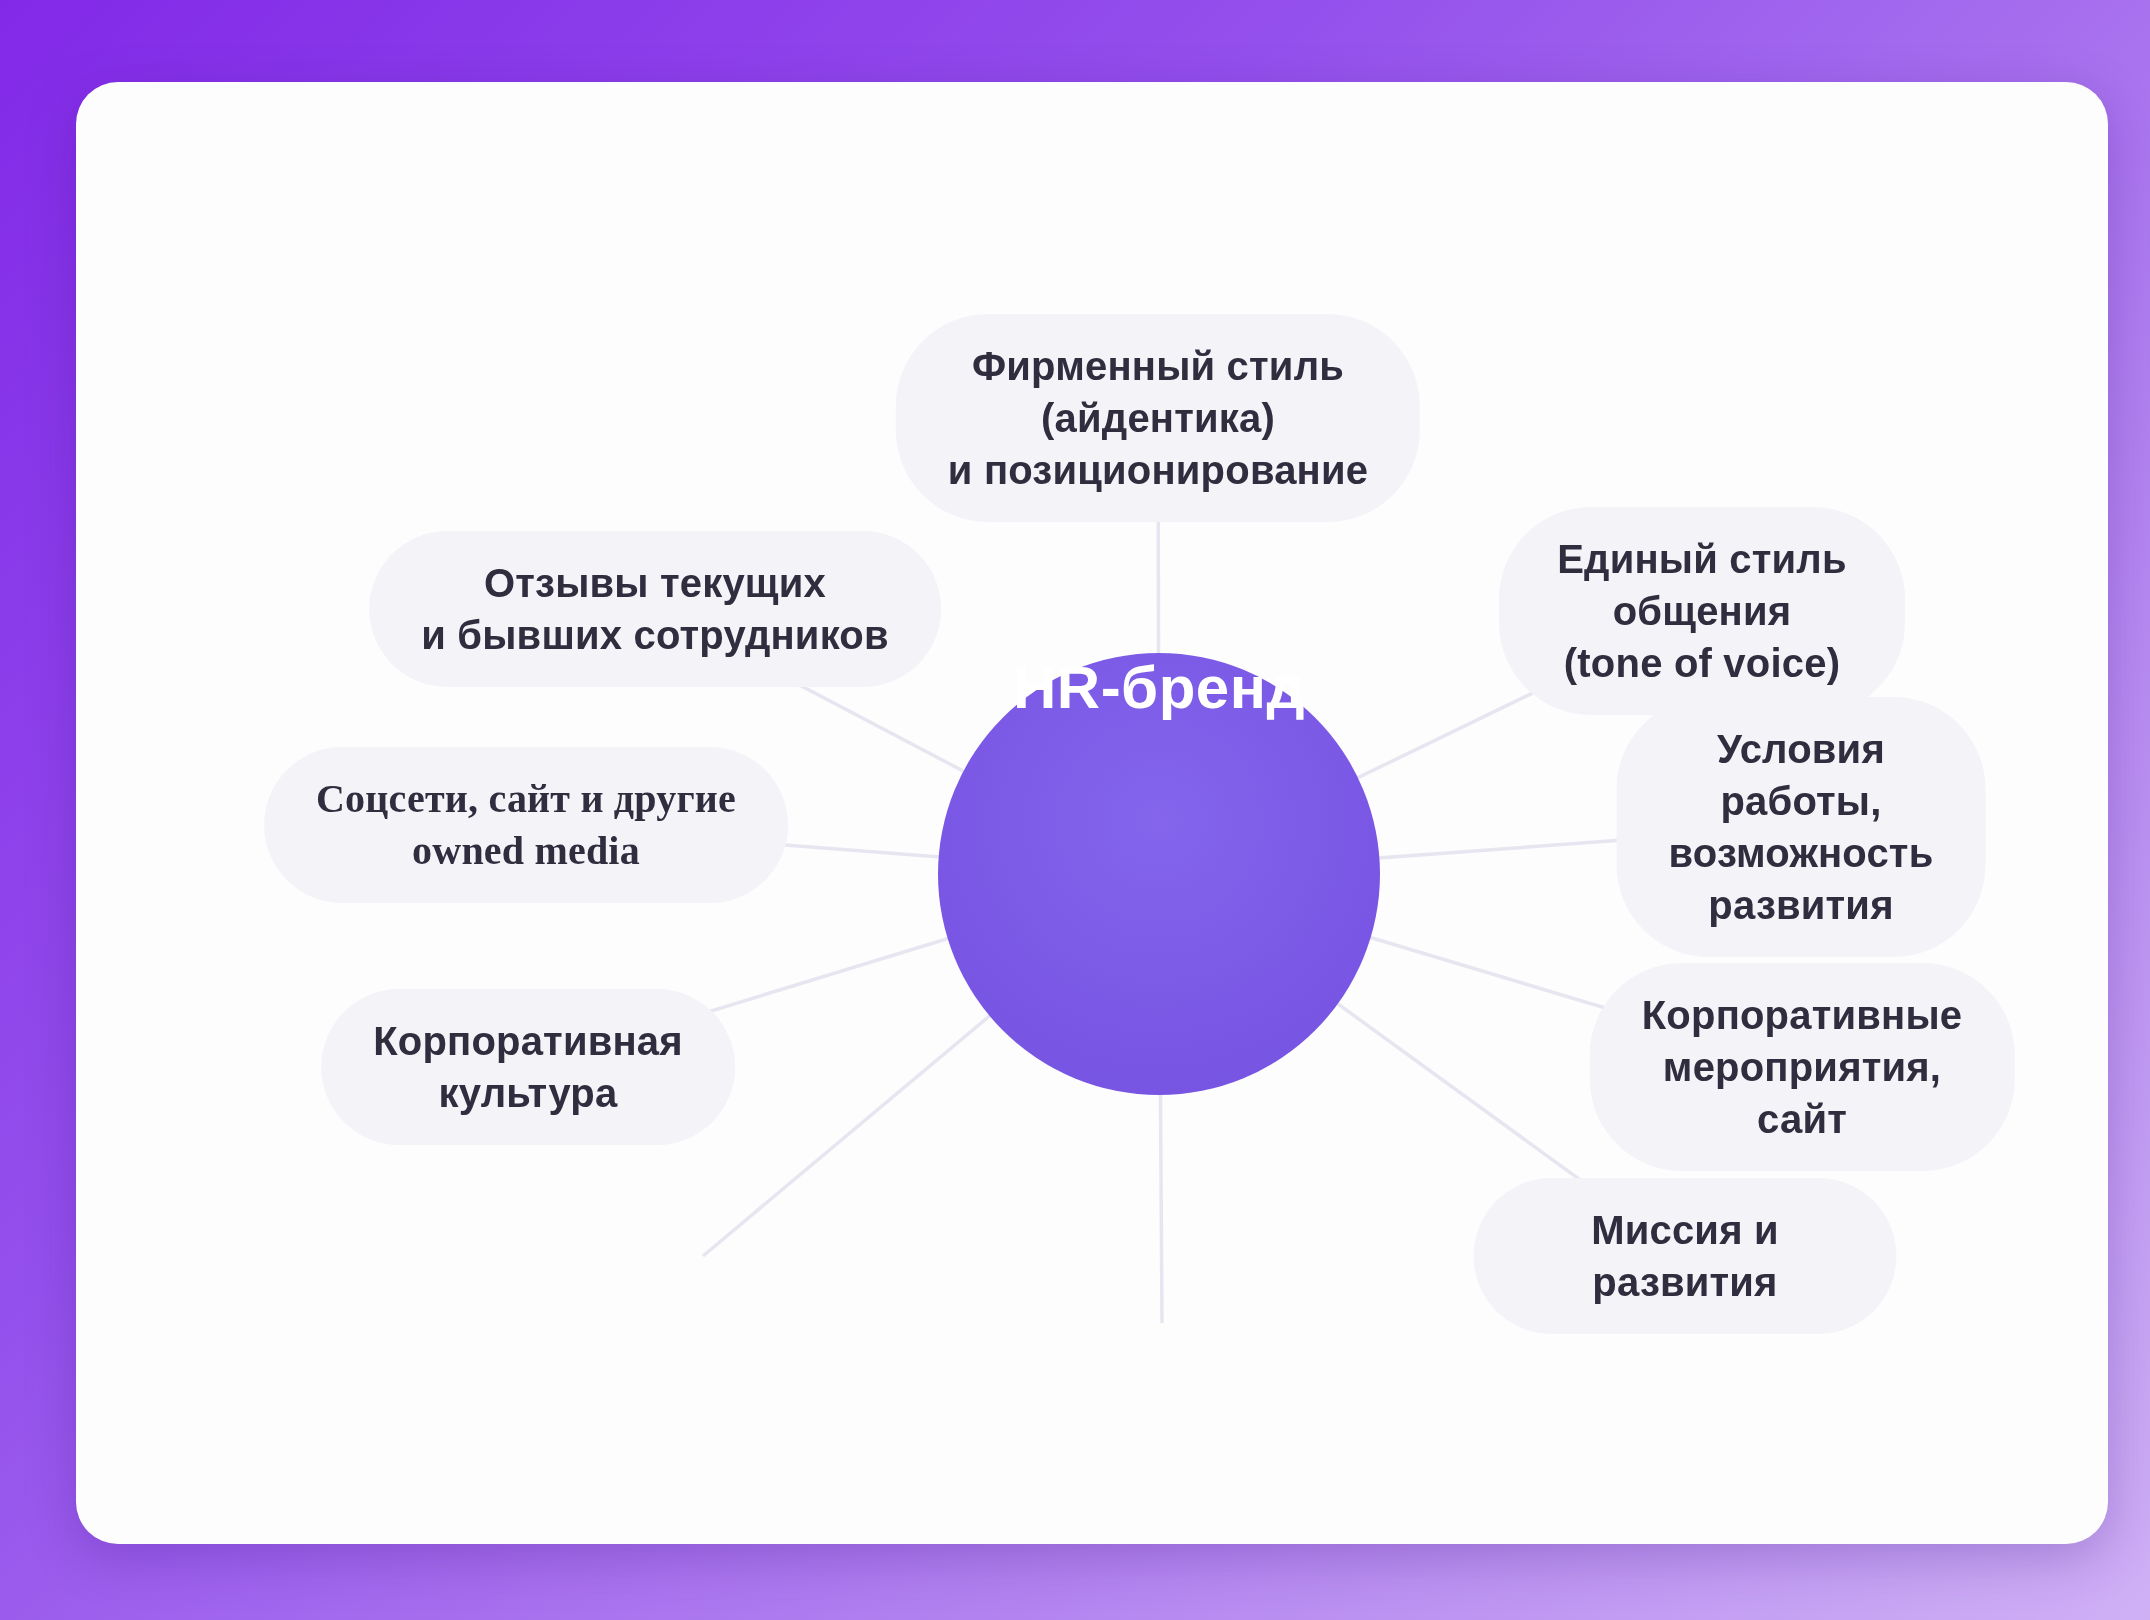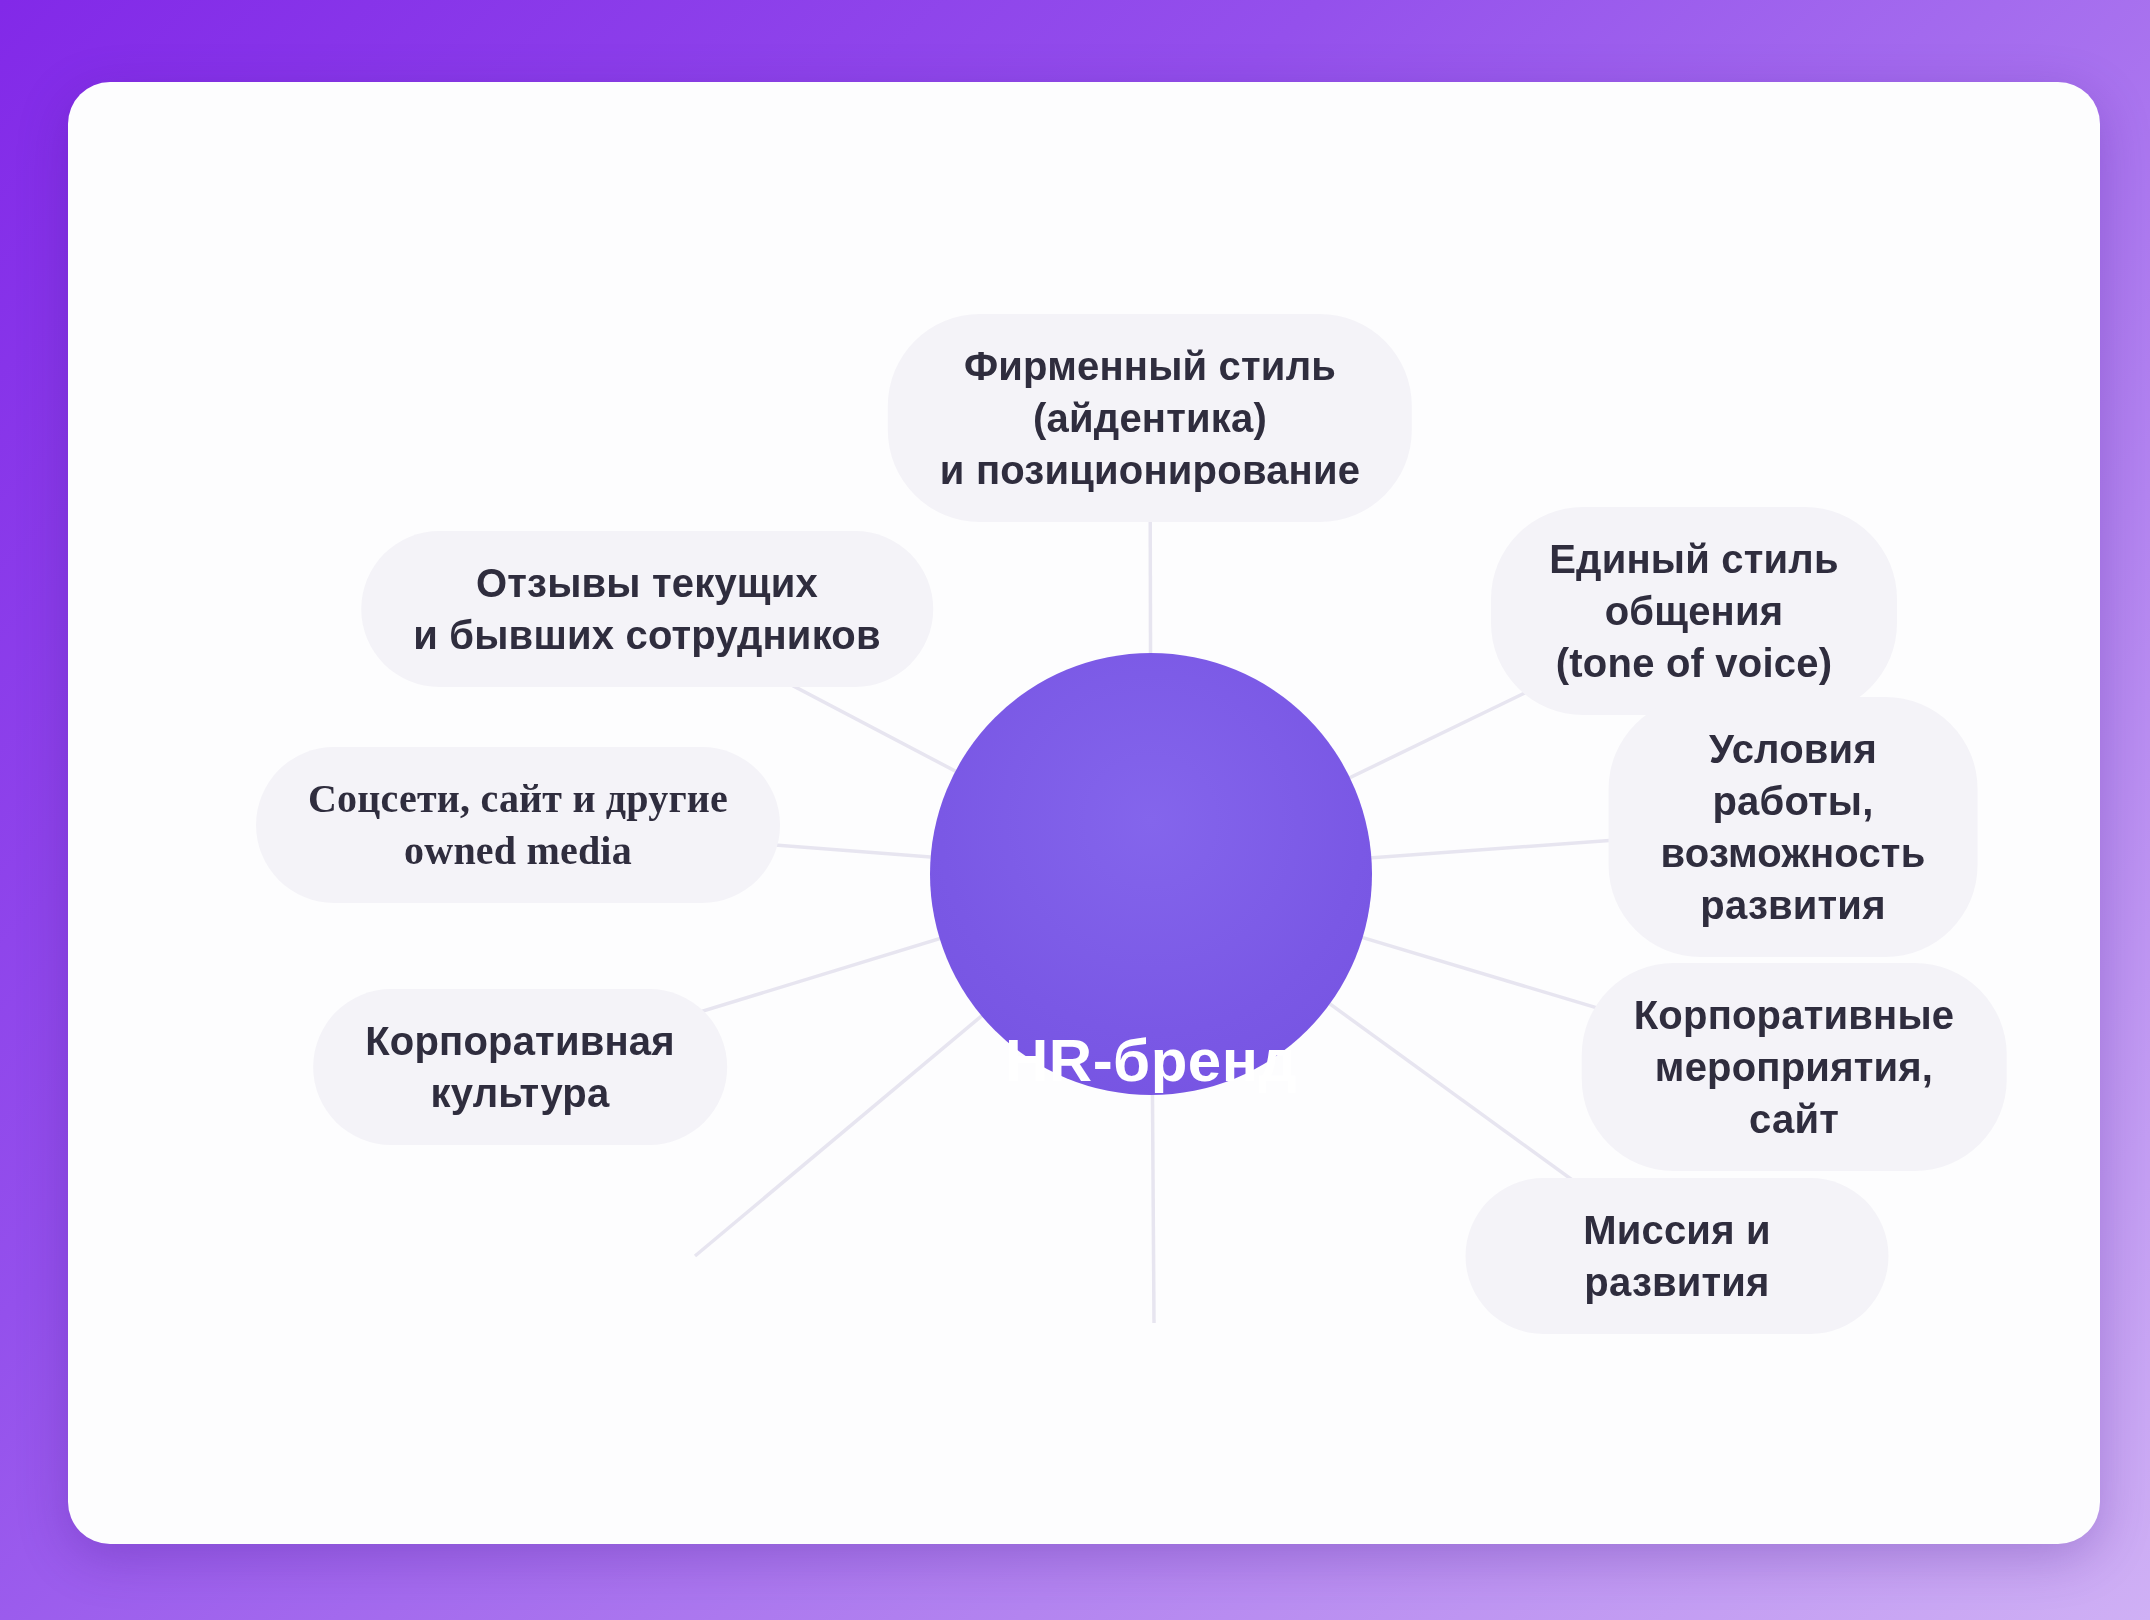--- a/index.html
+++ b/index.html
@@ -13,21 +13,21 @@
     font-family: "Liberation Sans", sans-serif;
     background: linear-gradient(135deg, #8229e8 0%, #9450ec 35%, #b384f0 70%, #cfb0f5 100%);
   }
   .stage {
     position: relative;
     width: 2150px;
     height: 1620px;
   }
   .card {
     position: absolute;
-    left: 68px;
+    left: 76px;
     top: 82px;
     width: 2032px;
     height: 1462px;
     background: #fdfdfe;
     border-radius: 42px;
     box-shadow: 0 14px 50px rgba(70, 20, 140, 0.28);
   }
   svg.connectors {
     position: absolute;
     left: 0;
@@ -53,21 +53,21 @@
   .center-circle {
     position: absolute;
     left: 1083px;
     top: 792px;
     width: 442px;
     height: 442px;
     transform: translate(-50%, -50%);
     border-radius: 50%;
     background: radial-gradient(circle at 50% 38%, #8465ec 0%, #7a58e5 60%, #7452e0 100%);
     display: flex;
-    align-items: flex-end;
+    align-items: flex-start;
     justify-content: center;
   }
   .center-label {
     color: #ffffff;
     font-size: 60px;
     font-weight: 700;
     letter-spacing: 0.5px;
   }
   .n-top          { left: 1082px; top: 336px; }
   .n-upper-left   { left: 579px;  top: 527px; }

